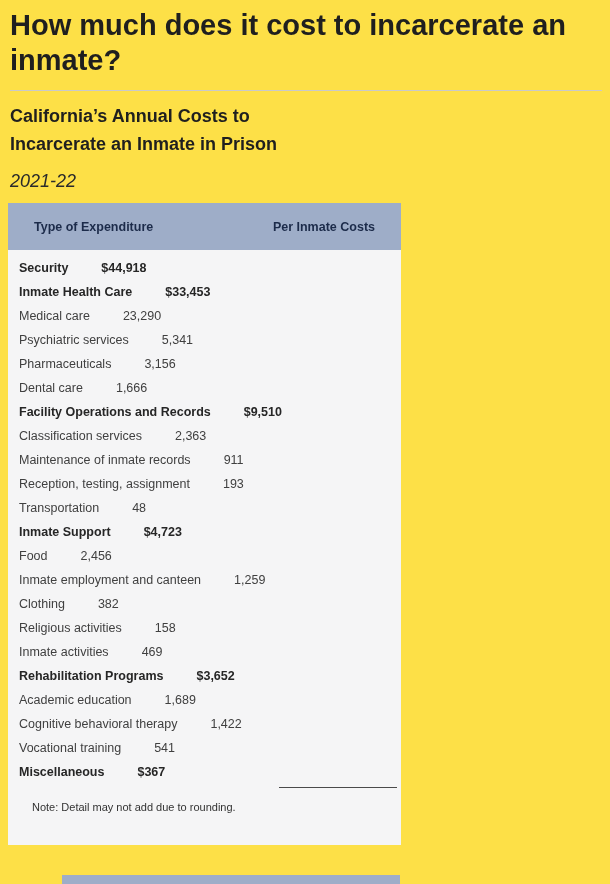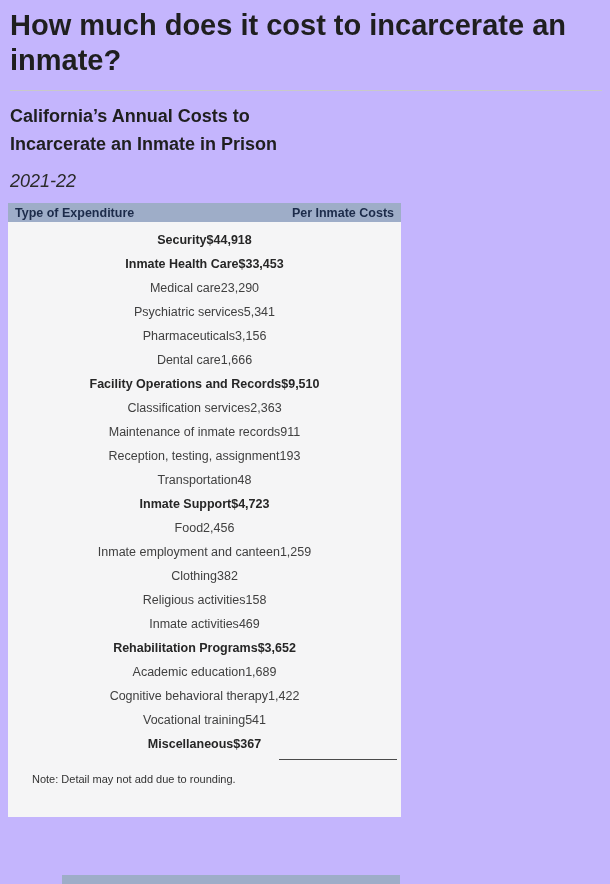--- a/index.html
+++ b/index.html
@@ -6,21 +6,21 @@
     margin: 0;
     padding: 0;
     background: #ffffff;
     font-family: "Liberation Sans", "DejaVu Sans", sans-serif;
   }
   .page {
     position: relative;
     width: 610px;
     height: 884px;
     overflow: hidden;
-    background: #c4b5fd;
+    background: #fde047;
   }
   .title {
     margin: 8px 8px 0 10px;
     width: 565px;
     font-size: 29px;
     font-weight: bold;
     line-height: 35px;
     color: #1f1f1f;
     letter-spacing: 0;
   }
@@ -49,32 +49,33 @@
     background: var(--table-bg, #f5f5f6);
   }
   .thead {
     display: flex;
     justify-content: space-between;
     align-items: center;
     background: var(--header-bg, #9eadc8);
     color: var(--header-text, #1c2b4a);
     font-size: 12.5px;
     font-weight: bold;
-    height: 19px;
-    padding: 0 7px;
+    height: 47px;
+    padding: 0 26px;
   }
   .tbody { padding-top: 6px; }
   .row {
     display: flex;
-    justify-content: center;
+    justify-content: flex-start;
     align-items: center;
     height: 24px;
     padding: 0 11px;
     font-size: 12.5px;
     color: #404040;
+    gap: 33px;
   }
   .row.bold {
     font-weight: bold;
     color: #262626;
   }
   .total-sep {
     border-top: 1px solid #4a4a4a;
     width: 118px;
     margin: 3px 4px 0 auto;
   }

